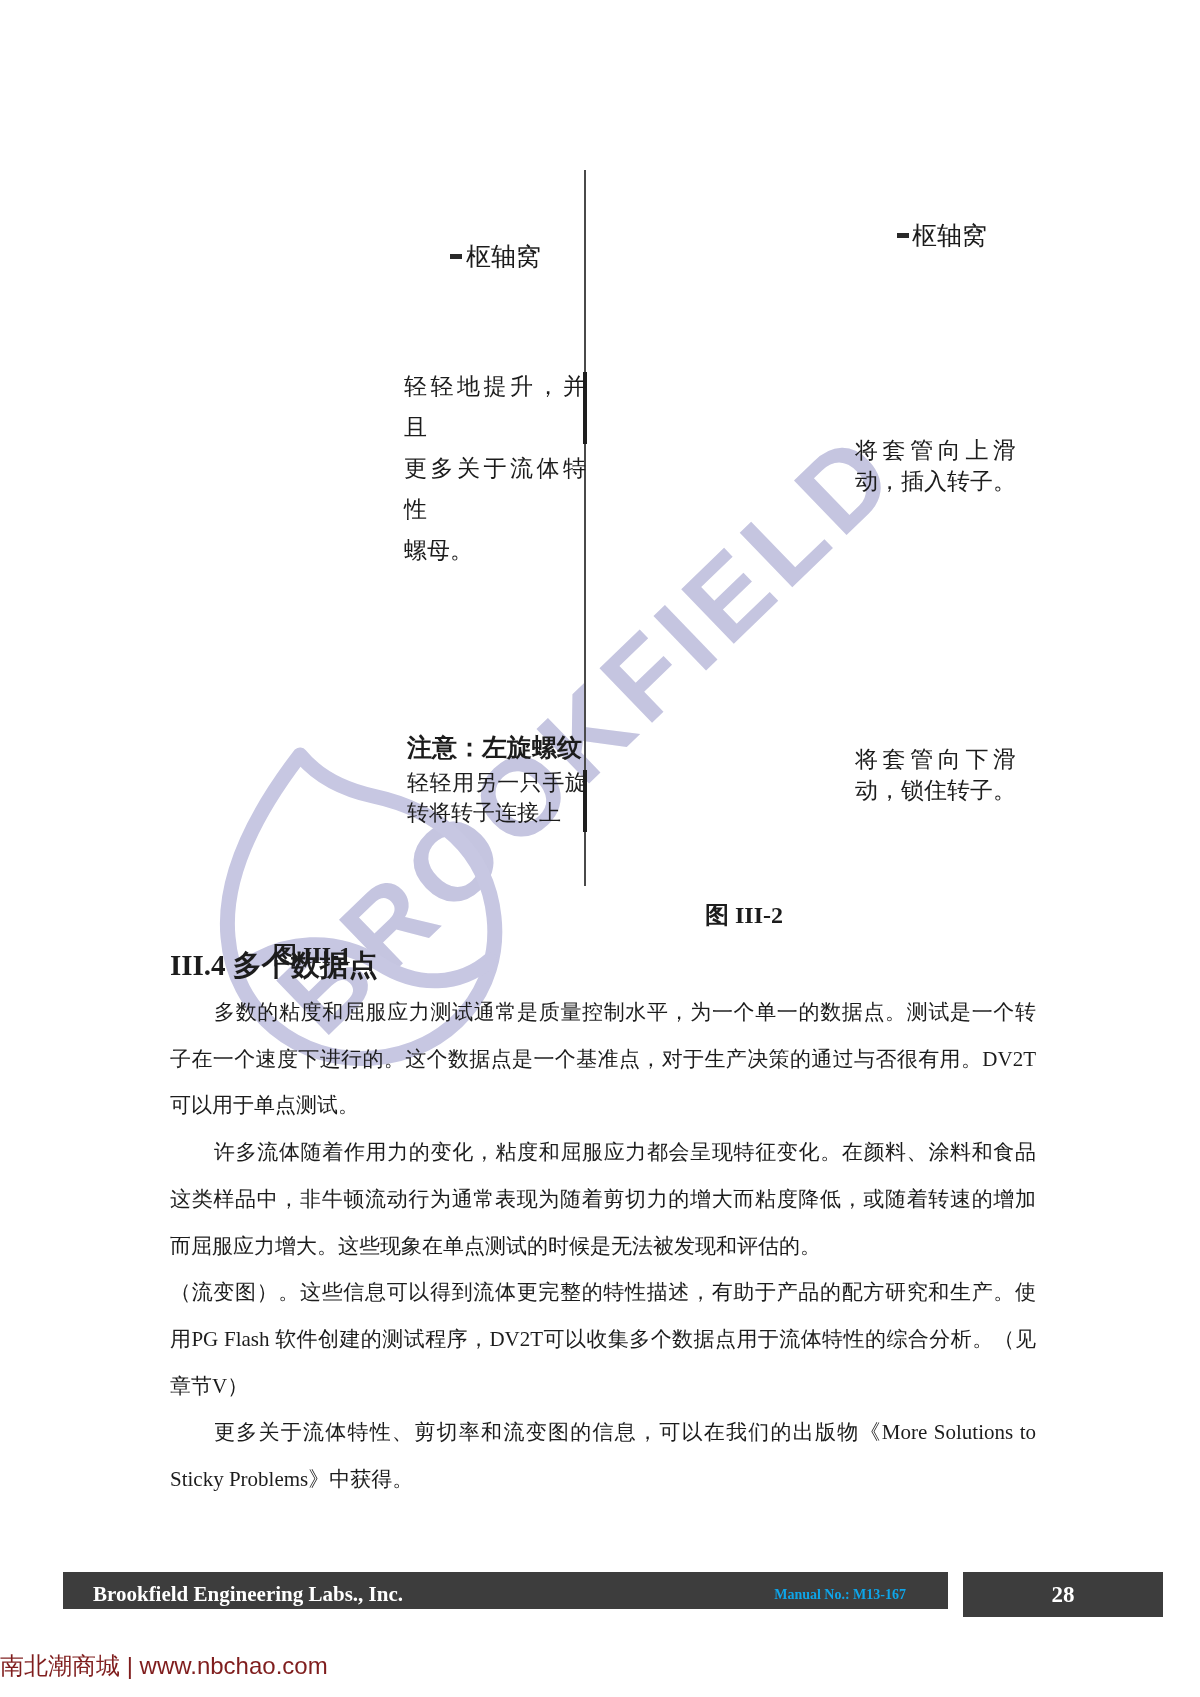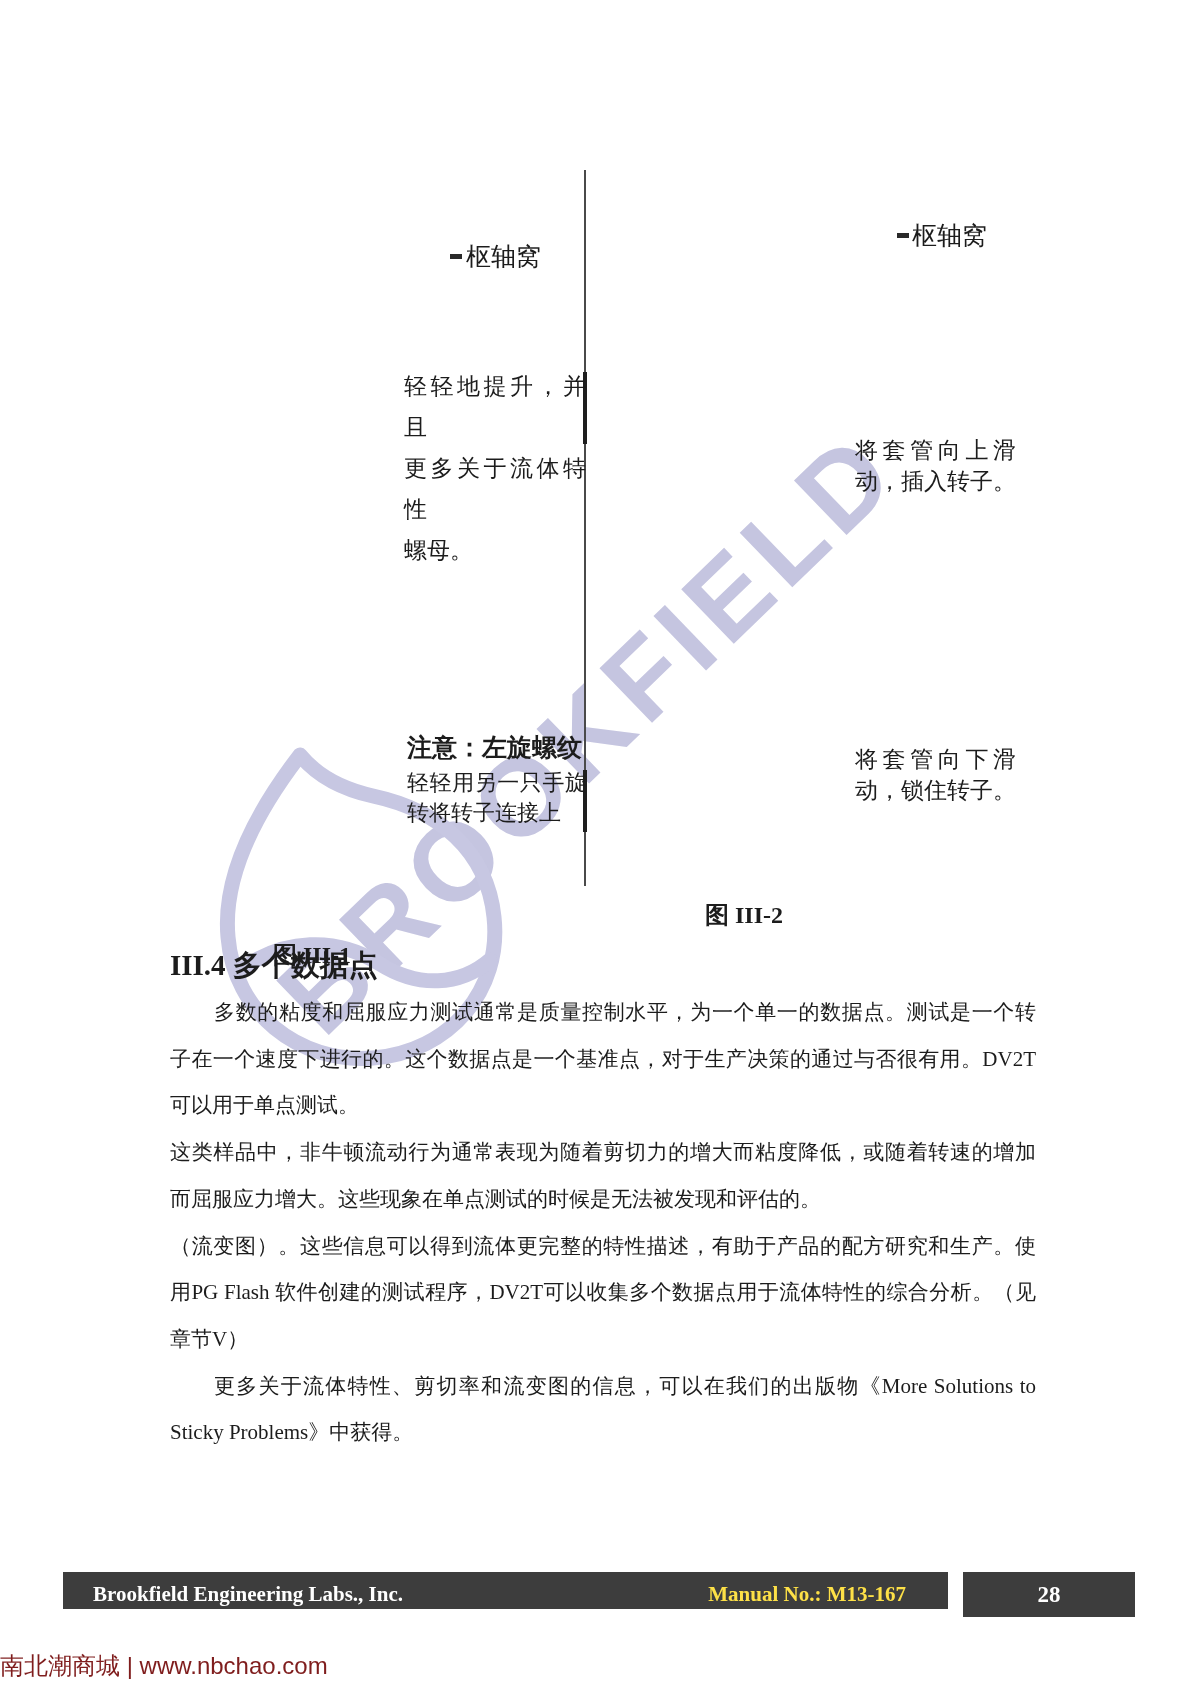--- a/index.html
+++ b/index.html
@@ -52,23 +52,23 @@
   
   .heading { left:170px; top:946px; font-size:29px; font-weight:bold; z-index:2; }
   .bodytext { left:170px; top:989px; width:866px; font-size:21px; line-height:46.7px; z-index:2; }
 
   
   .footerbar {
     left:63px; top:1572px; width:885px; height:37px; background:#3d3d3d; z-index:3;
     font-family:Liberation Serif, serif;
   }
   .f-company { position:absolute; left:30px; top:0; line-height:45px; color:#ffffff; font-size:21px; font-weight:bold; }
-  .f-manual  { position:absolute; right:42px; top:0; line-height:45px; color:#fde047; font-size:21px; font-weight:bold; }
+  .f-manual  { position:absolute; right:42px; top:0; line-height:45px; color:#0ea5e9; font-size:14px; font-weight:bold; }
   .pagebox {
-    left:963px; top:1572px; width:172px; height:45px; background:#3d3d3d; z-index:3;
+    left:963px; top:1572px; width:200px; height:45px; background:#3d3d3d; z-index:3;
     color:#ffffff; text-align:center; line-height:45px; font-size:23px; font-weight:bold;
   }
   .sitebar {
     left:0; top:1650px; width:1188px; text-align:left; z-index:3;
     font-family:"Liberation Sans","DejaVu Sans",sans-serif;
     font-size:24px; color:#7f1d1d;
   }
 </style>
 </head>
 <body>
@@ -110,20 +110,21 @@
     </div>
 
   <div class="cap cap1">图 III-1</div>
   <div class="cap cap2">图 III-2</div>
 
   <div class="heading">III.4 多个数据点</div>
   <div class="lines bodytext">
       <div class="fill indent">多数的粘度和屈服应力测试通常是质量控制水平，为一个单一的数据点。测试是一个转</div>
       <div class="fill">子在一个速度下进行的。这个数据点是一个基准点，对于生产决策的通过与否很有用。DV2T</div>
       <div>可以用于单点测试。</div>
+      <div class="fill indent">许多流体随着作用力的变化，粘度和屈服应力都会呈现特征变化。在颜料、涂料和食品</div>
       <div class="fill">这类样品中，非牛顿流动行为通常表现为随着剪切力的增大而粘度降低，或随着转速的增加</div>
       <div>而屈服应力增大。这些现象在单点测试的时候是无法被发现和评估的。</div>
       <div class="fill">（流变图）。这些信息可以得到流体更完整的特性描述，有助于产品的配方研究和生产。使</div>
       <div class="fill">用PG Flash 软件创建的测试程序，DV2T可以收集多个数据点用于流体特性的综合分析。（见</div>
       <div>章节V）</div>
       <div class="fill indent">更多关于流体特性、剪切率和流变图的信息，可以在我们的出版物《More Solutions to</div>
       <div>Sticky Problems》中获得。</div>
     </div>
 
   <div class="footerbar">

